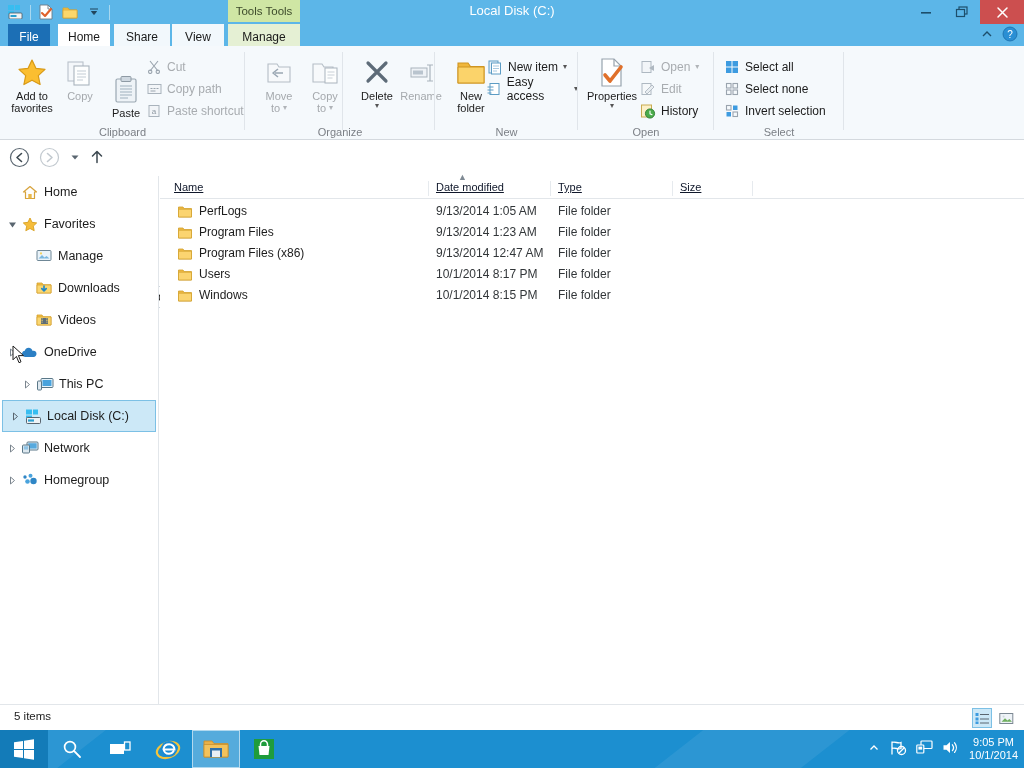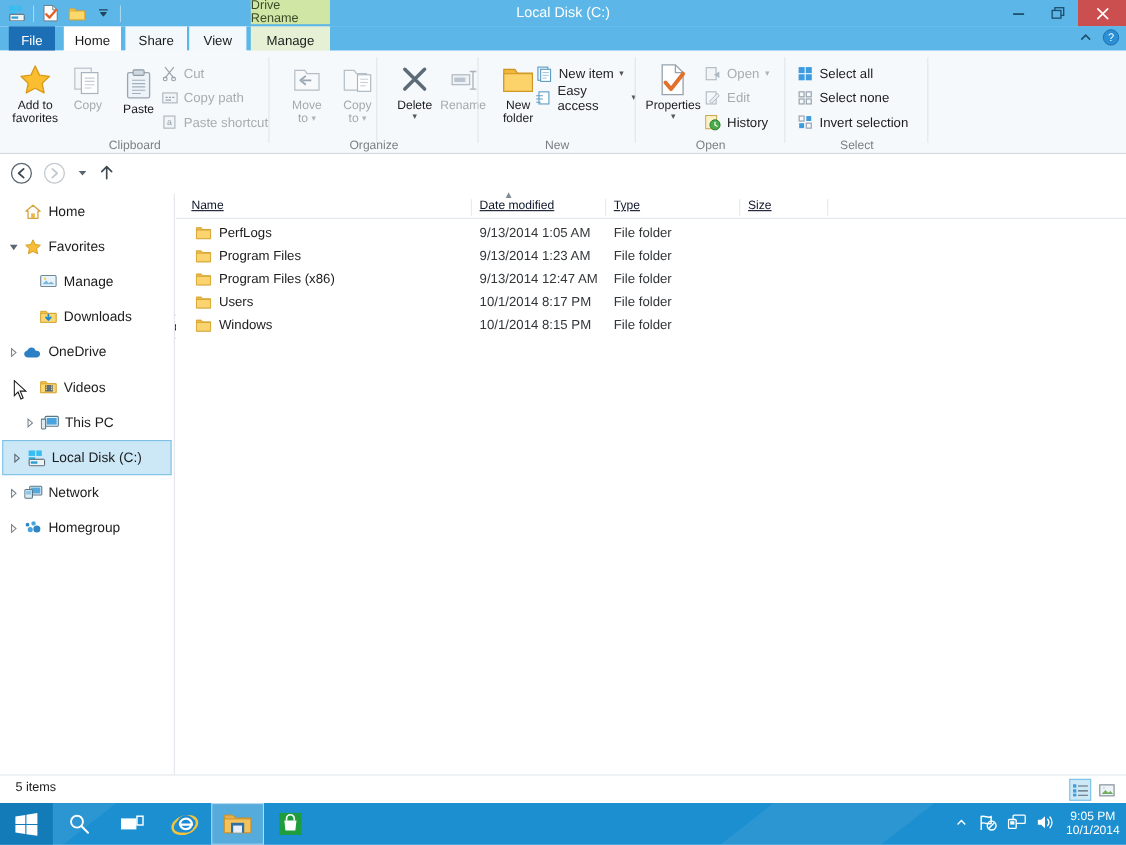--- a/index.html
+++ b/index.html
@@ -195,21 +195,21 @@
         </svg>
       </div>
       <div class="wc close">
         <svg width="13" height="13" viewBox="0 0 13 13">
           <path d="M2 2l9 9M11 2l-9 9" stroke="#ffffff" stroke-width="1.5" stroke-linecap="round"></path>
         </svg>
       </div>
     </div>
   </div>
 
-  <div class="ctx-tab">Drive Rename</div>
+  <div class="ctx-tab">Tools Tools</div>
 
   <div class="tabstrip">
     <div class="tab file">File</div>
     <div class="tab home">Home</div>
     <div class="tab share">Share</div>
     <div class="tab view">View</div>
     <div class="tab manage">Manage</div>
     <div class="fill"></div>
     <div class="ribbon-right">
       <span>
@@ -245,21 +245,21 @@
             <rect x="3" y="4" width="15" height="19" fill="#f4f7fa" stroke="#b9c2ca" stroke-width="1.1"></rect>
             <rect x="9" y="8" width="15" height="19" fill="#fdfefe" stroke="#aab4bd" stroke-width="1.1"></rect>
             <g stroke="#c3ccd4" stroke-width="1">
                 <path d="M12 13h9M12 16h9M12 19h9M12 22h6"></path>
               </g>
           </svg>
         </span>
         <span>Copy</span>
       </div>
 
-      <div style="position:absolute; left:98px; top:8px;" class="big-btn">
+      <div style="position:absolute; left:98px; top:21px;" class="big-btn">
         <span class="glyph">
           <svg width="28" height="30" viewBox="0 0 28 30">
             <rect x="4" y="4" width="20" height="23" rx="1.5" fill="#eef3f7" stroke="#9aa7b2" stroke-width="1.2"></rect>
             <rect x="9" y="1.5" width="10" height="5" rx="1" fill="#cfd8e0" stroke="#8e9aa4" stroke-width="1"></rect>
             <g stroke="#9fb0bd" stroke-width="1">
                 <path d="M8 11h12M8 14h12M8 17h12M8 20h12M8 23h8"></path>
               </g>
           </svg>
         </span>
         <span>Paste</span>
@@ -585,34 +585,20 @@
 
     <div class="nav-item" style="padding-left:34px;">
       <span class="ico">
         <svg width="16" height="14" viewBox="0 0 16 14">
           <path d="M1 2h5l1.2 1.8H15V12H1z" fill="#f3c248" stroke="#d49f28" stroke-width="0.8"></path>
           <path d="M1 4h14v8H1z" fill="#fad772" stroke="#d49f28" stroke-width="0.7"></path>
           <path d="M8 5v4.2M5.8 7.6L8 9.9l2.2-2.3" stroke="#1f86c8" stroke-width="1.6" fill="none" stroke-linecap="round" stroke-linejoin="round"></path>
         </svg>
       </span>
       <span>Downloads</span>
-    </div>
-
-    <div class="nav-item" style="padding-left:4px;">
-      <span class="exp">
-        <svg width="9" height="9" viewBox="0 0 9 9">
-            <path d="M2.5 1l4 3.5-4 3.5z" fill="none" stroke="#7b858e" stroke-width="1"></path>
-          </svg>
-      </span>
-      <span class="ico">
-        <svg width="18" height="13" viewBox="0 0 18 13">
-          <path d="M4.5 11C2.6 11 1 9.6 1 7.8c0-1.6 1.2-2.9 2.8-3.1C4.3 3 5.8 1.8 7.6 1.8c2 0 3.6 1.4 4 3.2.3-.1.6-.2 1-.2 1.6 0 2.9 1.3 2.9 2.9S14.2 11 12.6 11z" fill="#2b7fc4"></path>
-        </svg>
-      </span>
-      <span>OneDrive</span>
     </div>
 
     <div class="nav-item" style="padding-left:34px;">
       <span class="ico">
         <svg width="16" height="14" viewBox="0 0 16 14">
           <path d="M1 2h5l1.2 1.8H15V12H1z" fill="#f3c248" stroke="#d49f28" stroke-width="0.8"></path>
           <path d="M1 4h14v8H1z" fill="#fad772" stroke="#d49f28" stroke-width="0.7"></path>
           <rect x="5" y="5" width="7" height="6" fill="#5d6d78"></rect>
           <g fill="#fad772">
               <rect x="5.6" y="5.4" width="1" height="1"></rect>
@@ -620,20 +606,34 @@
               <rect x="5.6" y="8.6" width="1" height="1"></rect>
               <rect x="10.4" y="5.4" width="1" height="1"></rect>
               <rect x="10.4" y="7" width="1" height="1"></rect>
               <rect x="10.4" y="8.6" width="1" height="1"></rect>
             </g>
         </svg>
       </span>
       <span>Videos</span>
     </div>
 
+    <div class="nav-item" style="padding-left:4px;">
+      <span class="exp">
+        <svg width="9" height="9" viewBox="0 0 9 9">
+            <path d="M2.5 1l4 3.5-4 3.5z" fill="none" stroke="#7b858e" stroke-width="1"></path>
+          </svg>
+      </span>
+      <span class="ico">
+        <svg width="18" height="13" viewBox="0 0 18 13">
+          <path d="M4.5 11C2.6 11 1 9.6 1 7.8c0-1.6 1.2-2.9 2.8-3.1C4.3 3 5.8 1.8 7.6 1.8c2 0 3.6 1.4 4 3.2.3-.1.6-.2 1-.2 1.6 0 2.9 1.3 2.9 2.9S14.2 11 12.6 11z" fill="#2b7fc4"></path>
+        </svg>
+      </span>
+      <span>OneDrive</span>
+    </div>
+
     <div class="nav-item" style="padding-left:19px;">
       <span class="exp">
         <svg width="9" height="9" viewBox="0 0 9 9">
             <path d="M2.5 1l4 3.5-4 3.5z" fill="none" stroke="#7b858e" stroke-width="1"></path>
           </svg>
       </span>
       <span class="ico">
         <svg width="17" height="15" viewBox="0 0 17 15">
           <rect x="4" y="1.5" width="12" height="9" rx="1" fill="#e8f4fb" stroke="#5a7787" stroke-width="1"></rect>
           <rect x="5.5" y="3" width="9" height="6" fill="#49a3dd"></rect>

